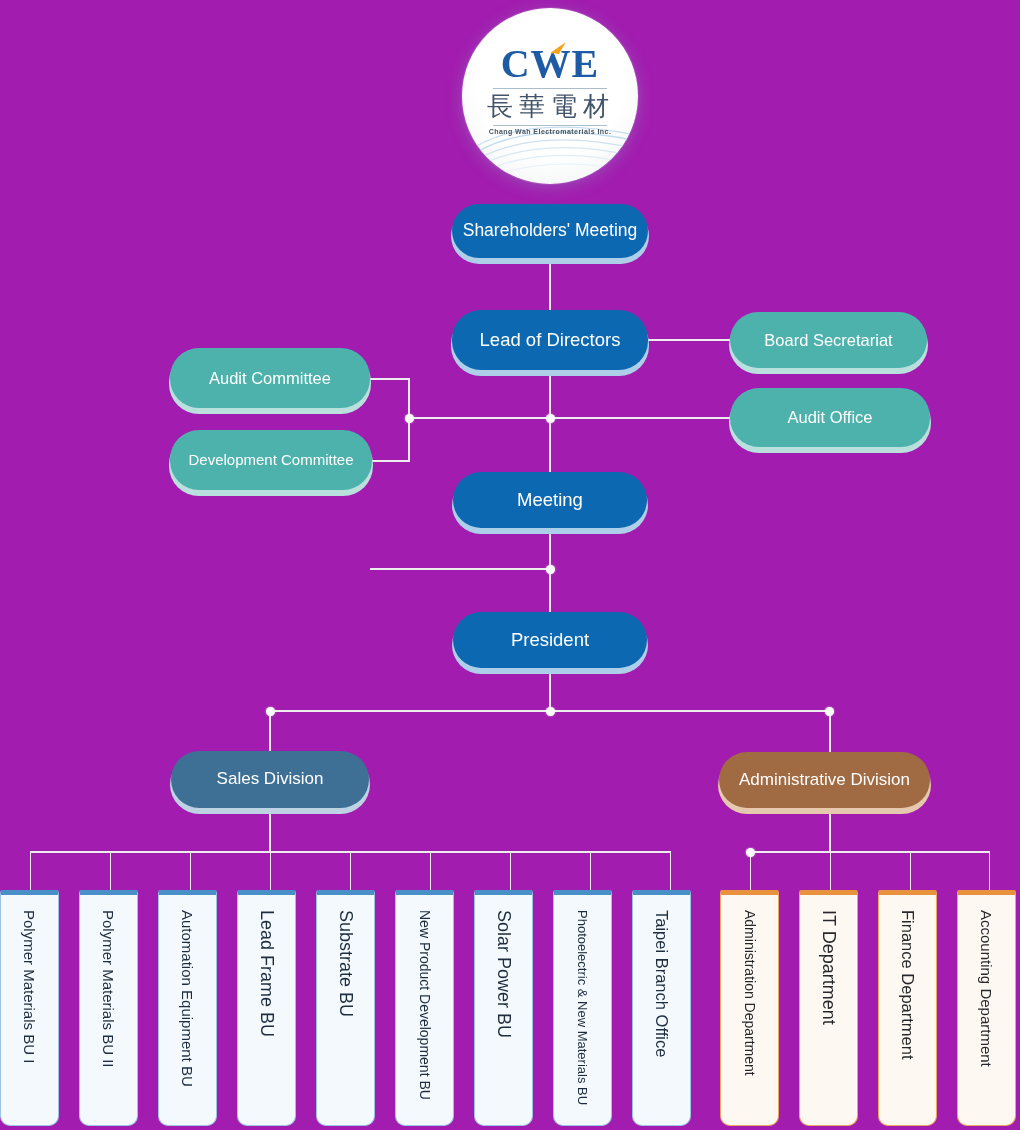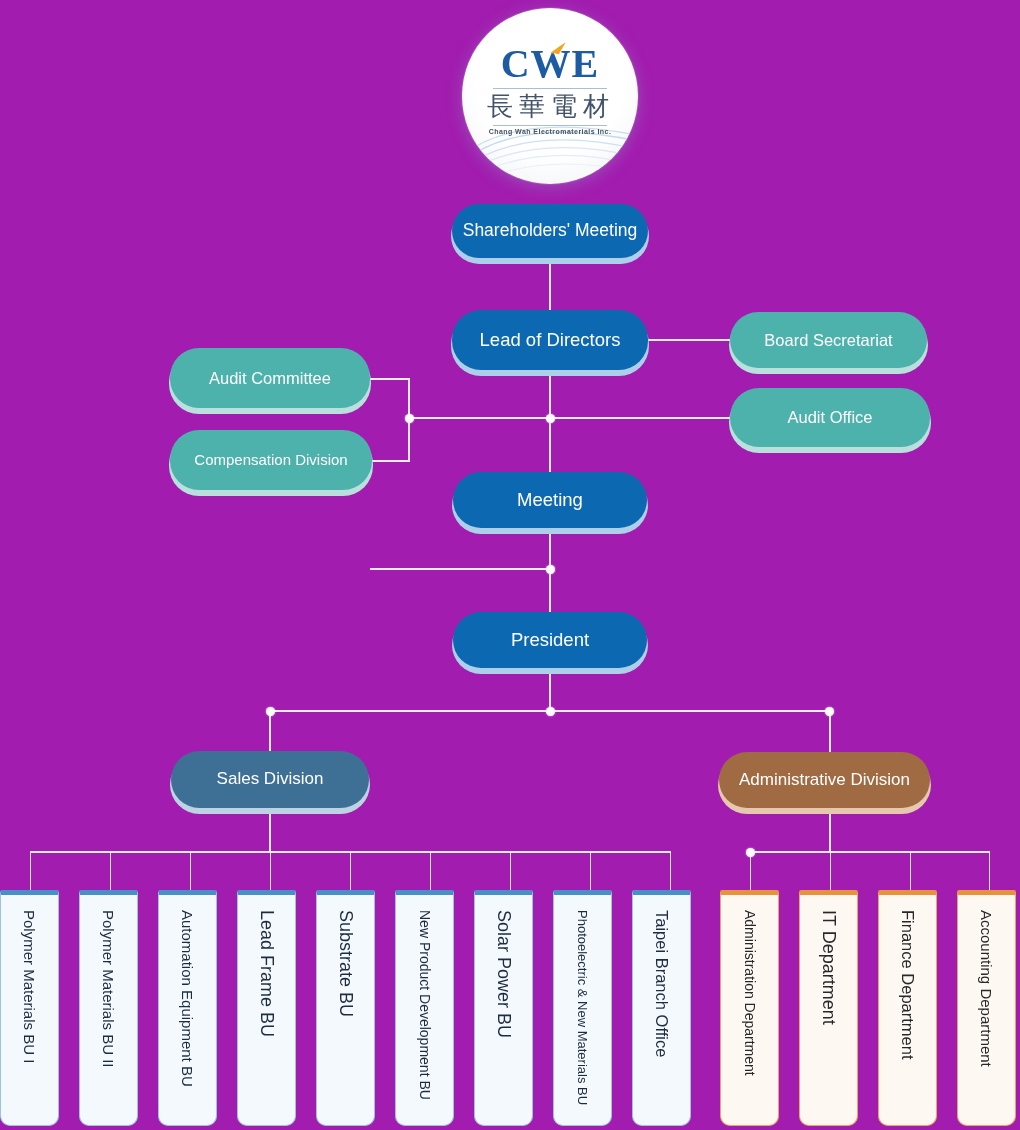--- a/index.html
+++ b/index.html
@@ -136,21 +136,21 @@
   <div class="pill blue" style="left:452px;top:310px;width:196px;height:60px;font-size:18.5px">
       <span>Lead of Directors</span>
     </div>
   <div class="pill teal" style="left:730px;top:312px;width:197px;height:56px">
       <span>Board Secretariat</span>
     </div>
   <div class="pill teal" style="left:170px;top:348px;width:200px;height:60px">
       <span>Audit Committee</span>
     </div>
   <div class="pill teal tight" style="left:170px;top:430px;width:202px;height:60px">
-      <span>Compensation Division</span>
+      <span>Development Committee</span>
     </div>
   <div class="pill teal" style="left:730px;top:388px;width:200px;height:59px">
       <span>Audit Office</span>
     </div>
   <div class="pill blue" style="left:453px;top:472px;width:194px;height:56px;font-size:18.5px">
       <span>Meeting</span>
     </div>
   <div class="pill blue" style="left:453px;top:612px;width:194px;height:56px;font-size:18.5px">
       <span>President</span>
     </div>

